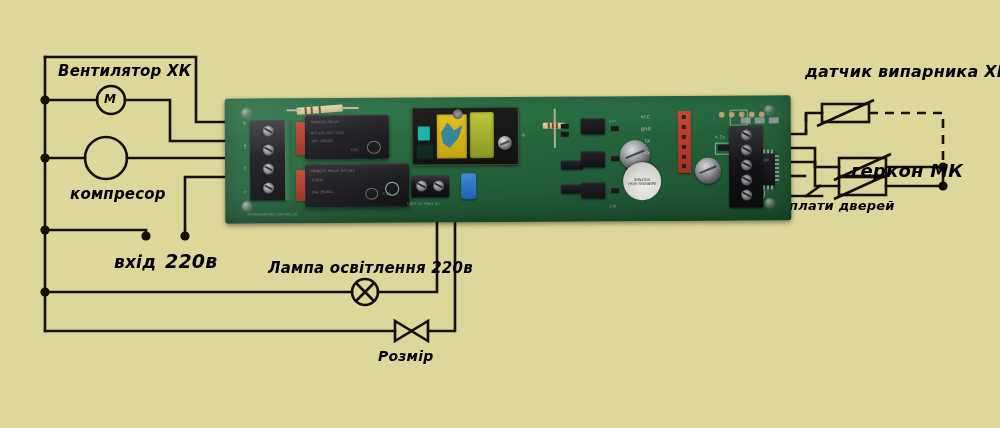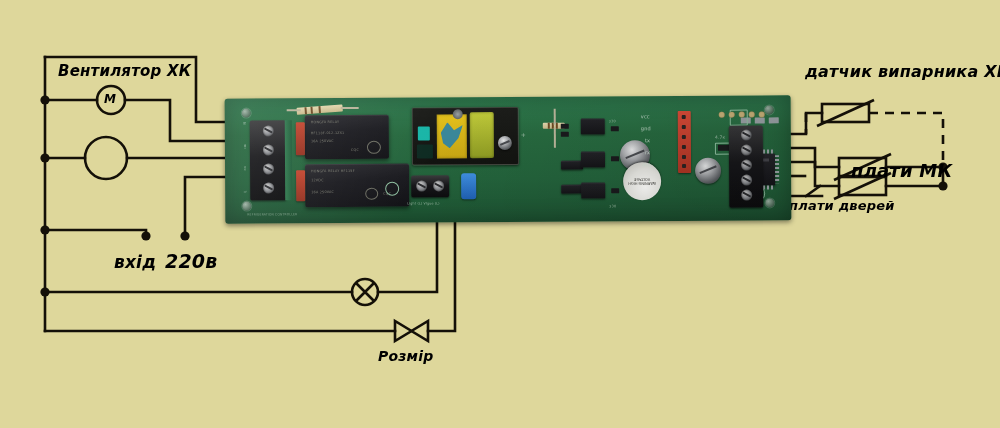--- a/index.html
+++ b/index.html
@@ -239,25 +239,27 @@
       <circle cx="45" cy="292" r="4.6"></circle>
       <circle cx="146" cy="236" r="4.6"></circle>
       <circle cx="185" cy="236" r="4.6"></circle>
       <circle cx="943" cy="167" r="4.6"></circle>
       <circle cx="943" cy="186" r="4.6"></circle>
     </g>
   </svg>
 
   <div class="lbl" style="left:58px;top:62px;font-size:15px;">Вентилятор ХК</div>
   <div class="lbl" style="left:104px;top:92px;font-size:12px;font-style:italic;">M</div>
+  <div class="lbl" style="left:70px;top:185px;font-size:15px;">компресор</div>
   <div class="lbl" style="left:114px;top:252px;font-size:17px;">вхід</div>
   <div class="lbl" style="left:165px;top:250px;font-size:19px;">220в</div>
+  <div class="lbl" style="left:268px;top:259px;font-size:15px;">Лампа освітлення 220в</div>
   <div class="lbl" style="left:378px;top:348px;font-size:14px;">Розмір</div>
   <div class="lbl" style="left:805px;top:62px;font-size:16px;">датчик випарника ХК</div>
-  <div class="lbl" style="left:851px;top:160px;font-size:18px;">плати МК</div>
+  <div class="lbl" style="left:851px;top:160px;font-size:18px;">геркон МК</div>
   <div class="lbl" style="left:789px;top:198px;font-size:13px;">плати дверей</div>
 
   <div id="pcb">
 
     <div class="pc hole" style="left:17px;top:10px;"></div>
     <div class="pc hole" style="left:17px;top:103px;"></div>
     <div class="pc hole" style="left:540px;top:10px;"></div>
     <div class="pc hole" style="left:540px;top:103px;"></div>
 
     <div class="pc term" style="left:25px;top:22px;width:36px;height:80px;">

